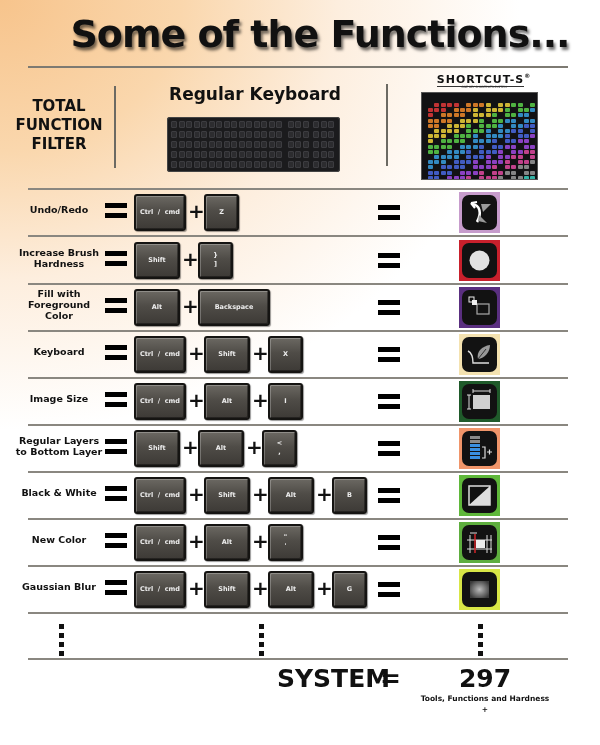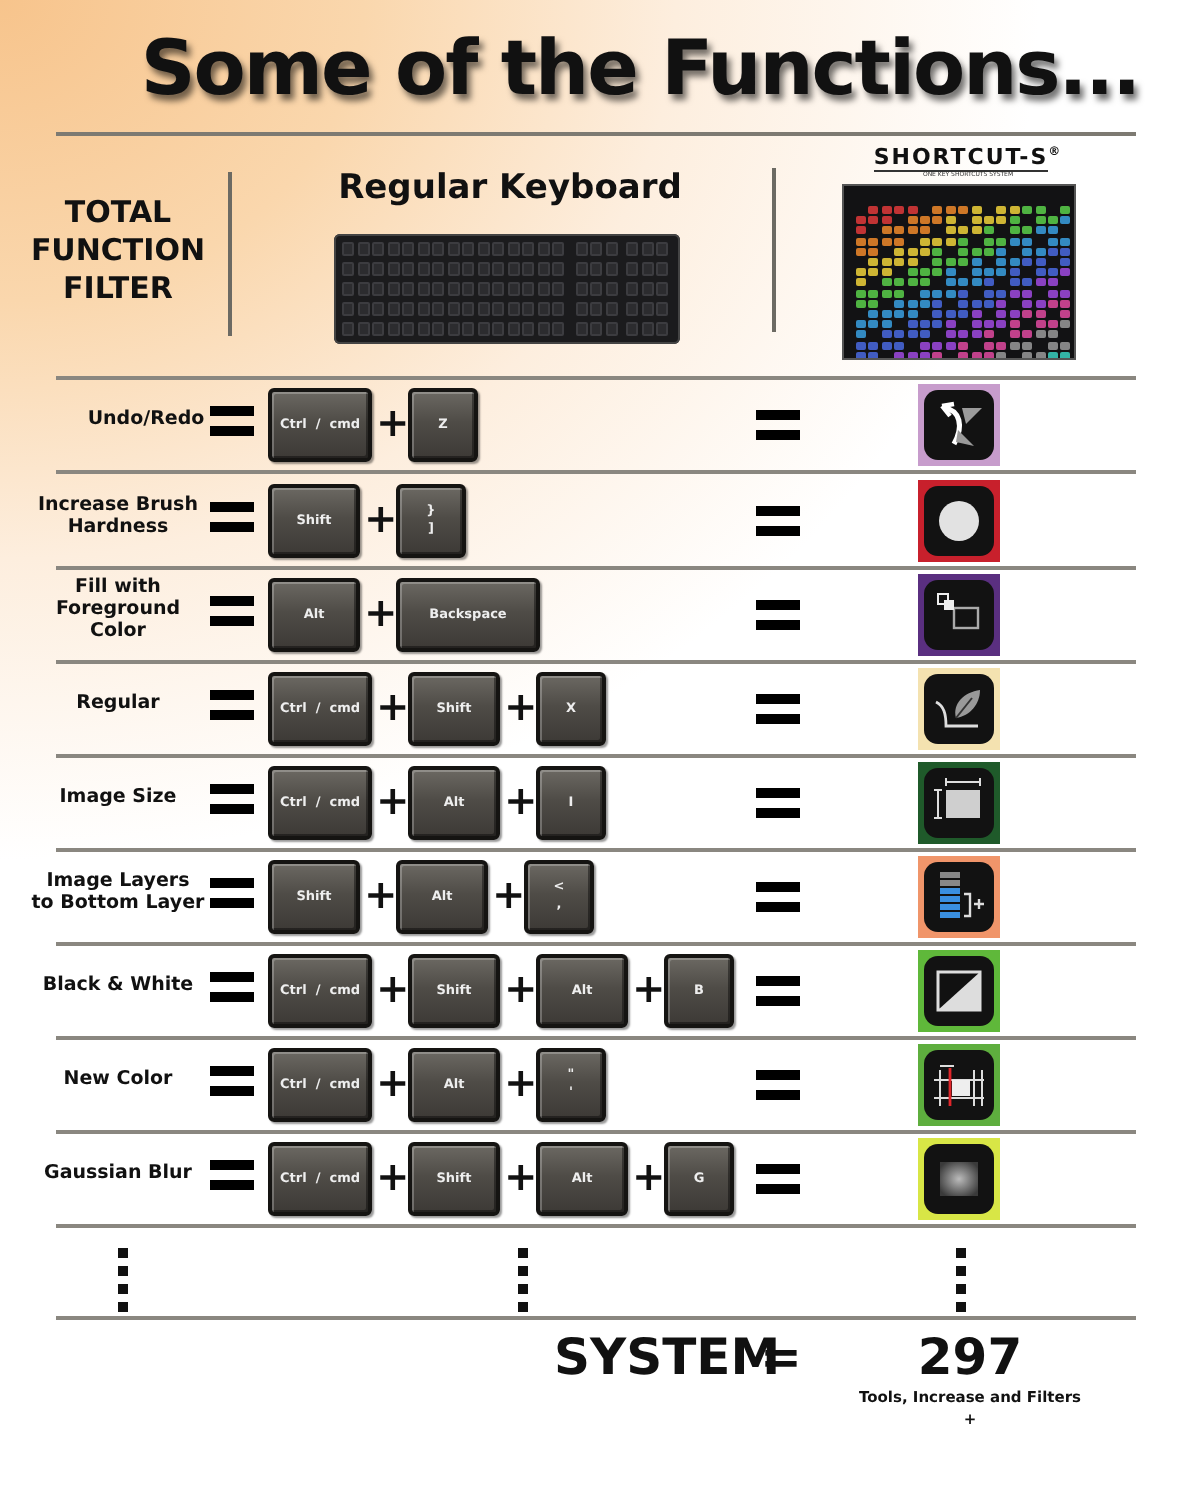--- a/index.html
+++ b/index.html
@@ -423,21 +423,21 @@
     <div class="dk" style="left: 89.2px; top: 82.8px; background: rgb(154, 154, 154); opacity: 0.85;"></div>
     <div class="dk" style="left: 95.6px; top: 82.8px; background: rgb(154, 154, 154); opacity: 0.85;"></div>
     <div class="dk" style="left: 102px; top: 82.8px; background: rgb(58, 208, 192); opacity: 0.85;"></div>
     <div class="dk" style="left: 108.4px; top: 82.8px; background: rgb(58, 208, 192); opacity: 0.85;"></div>
   </div>
 
 <div class="abs hline thin" style="top:188px;"></div>
 
 <div id="rows">
     <div class="abs" style="left: 0px; top: 0px;">
-      <div class="abs row-label" style="left: 28px; width: 90px; top: 204px; white-space: pre-line;">Undo/Redo</div>
+      <div class="abs row-label" style="left: 14px; width: 90px; top: 204px; white-space: pre-line;">Undo/Redo</div>
       <div class="abs eq" style="left: 105px; top: 202.5px;"></div>
       <div class="abs key" style="left: 134px; top: 193.5px; width: 52px; height: 37px;">Ctrl  /  cmd</div>
       <div class="abs plus" style="left: 188px; top: 200.5px;">+</div>
       <div class="abs key" style="left: 204px; top: 193.5px; width: 35px; height: 37px;">Z</div>
       <div class="abs eq" style="left: 378px; top: 204.5px;"></div>
       <div class="abs icon-tile" style="left: 459px; top: 191.5px; background: rgb(199, 156, 204);">
         <div class="inner"><svg viewBox="0 0 35 35" width="100%" height="100%">
             <path d="M9 8 L13 13 M9 8 L15 7" stroke="#fff" stroke-width="2.2" fill="none"></path>
             <path d="M10 9 C18 10, 20 18, 15 27" stroke="#fff" stroke-width="2.6" fill="none"></path>
             <path d="M19 9 L29 9 L21 17 Z" fill="#9a9a9a"></path>
@@ -474,21 +474,21 @@
       <div class="abs icon-tile" style="left: 459px; top: 286.5px; background: rgb(90, 47, 128);">
         <div class="inner"><svg viewBox="0 0 35 35" width="100%" height="100%">
             <rect x="15" y="14" width="12" height="10" fill="none" stroke="#aaa" stroke-width="1.2"></rect>
             <rect x="7" y="7" width="5" height="5" fill="none" stroke="#eee" stroke-width="1"></rect>
             <rect x="10" y="10" width="5" height="5" fill="#eee"></rect>
           </svg></div>
       </div>
       <div class="abs hline thin" style="top: 330px;"></div>
     </div>
     <div class="abs" style="left: 0px; top: 0px;">
-      <div class="abs row-label" style="left: 14px; width: 90px; top: 346px; white-space: pre-line;">Regular</div>
+      <div class="abs row-label" style="left: 14px; width: 90px; top: 346px; white-space: pre-line;">Keyboard</div>
       <div class="abs eq" style="left: 105px; top: 344.5px;"></div>
       <div class="abs key" style="left: 134px; top: 335.5px; width: 52px; height: 37px;">Ctrl  /  cmd</div>
       <div class="abs plus" style="left: 188px; top: 342.5px;">+</div>
       <div class="abs key" style="left: 204px; top: 335.5px; width: 46px; height: 37px;">Shift</div>
       <div class="abs plus" style="left: 252px; top: 342.5px;">+</div>
       <div class="abs key" style="left: 268px; top: 335.5px; width: 35px; height: 37px;">X</div>
       <div class="abs eq" style="left: 378px; top: 346.5px;"></div>
       <div class="abs icon-tile" style="left: 459px; top: 333.5px; background: rgb(244, 226, 176);">
         <div class="inner"><svg viewBox="0 0 35 35" width="100%" height="100%">
             <path d="M6 14 C10 16, 11 20, 11 26 L27 26" stroke="#ddd" stroke-width="1.4" fill="none"></path>
@@ -510,21 +510,21 @@
       <div class="abs icon-tile" style="left: 459px; top: 380.5px; background: rgb(31, 90, 42);">
         <div class="inner"><svg viewBox="0 0 35 35" width="100%" height="100%">
             <rect x="11" y="11" width="17" height="14" fill="#cfcfcf"></rect>
             <path d="M11 7 L28 7 M11 5 L11 9 M28 5 L28 9" stroke="#ddd" stroke-width="1"></path>
             <path d="M7 11 L7 25 M5 11 L9 11 M5 25 L9 25" stroke="#ddd" stroke-width="1"></path>
           </svg></div>
       </div>
       <div class="abs hline thin" style="top: 424px;"></div>
     </div>
     <div class="abs" style="left: 0px; top: 0px;">
-      <div class="abs row-label" style="left: 14px; width: 90px; top: 434.5px; white-space: pre-line;">Image Layers
+      <div class="abs row-label" style="left: 14px; width: 90px; top: 434.5px; white-space: pre-line;">Regular Layers
 to Bottom Layer</div>
       <div class="abs eq" style="left: 105px; top: 438.5px;"></div>
       <div class="abs key" style="left: 134px; top: 429.5px; width: 46px; height: 37px;">Shift</div>
       <div class="abs plus" style="left: 182px; top: 436.5px;">+</div>
       <div class="abs key" style="left: 198px; top: 429.5px; width: 46px; height: 37px;">Alt</div>
       <div class="abs plus" style="left: 246px; top: 436.5px;">+</div>
       <div class="abs key" style="left: 262px; top: 429.5px; width: 35px; height: 37px;">&lt;
 ,</div>
       <div class="abs eq" style="left: 378px; top: 440.5px;"></div>
       <div class="abs icon-tile" style="left: 459px; top: 427.5px; background: rgb(240, 149, 106);">
@@ -623,15 +623,15 @@
     <span></span>
     <span></span>
     <span></span>
   </div>
 <div class="abs hline thin" style="top:658px;"></div>
 
 <div class="abs total">SYSTEM</div>
 <div class="abs total-eq">=</div>
 <div class="abs total-num">297</div>
 <div class="abs total-desc">
-  <div>Tools, Increase and Filters</div>
+  <div>Tools, Functions and Hardness</div>
   <div>+</div>
 </div>
 
 </body></html>

